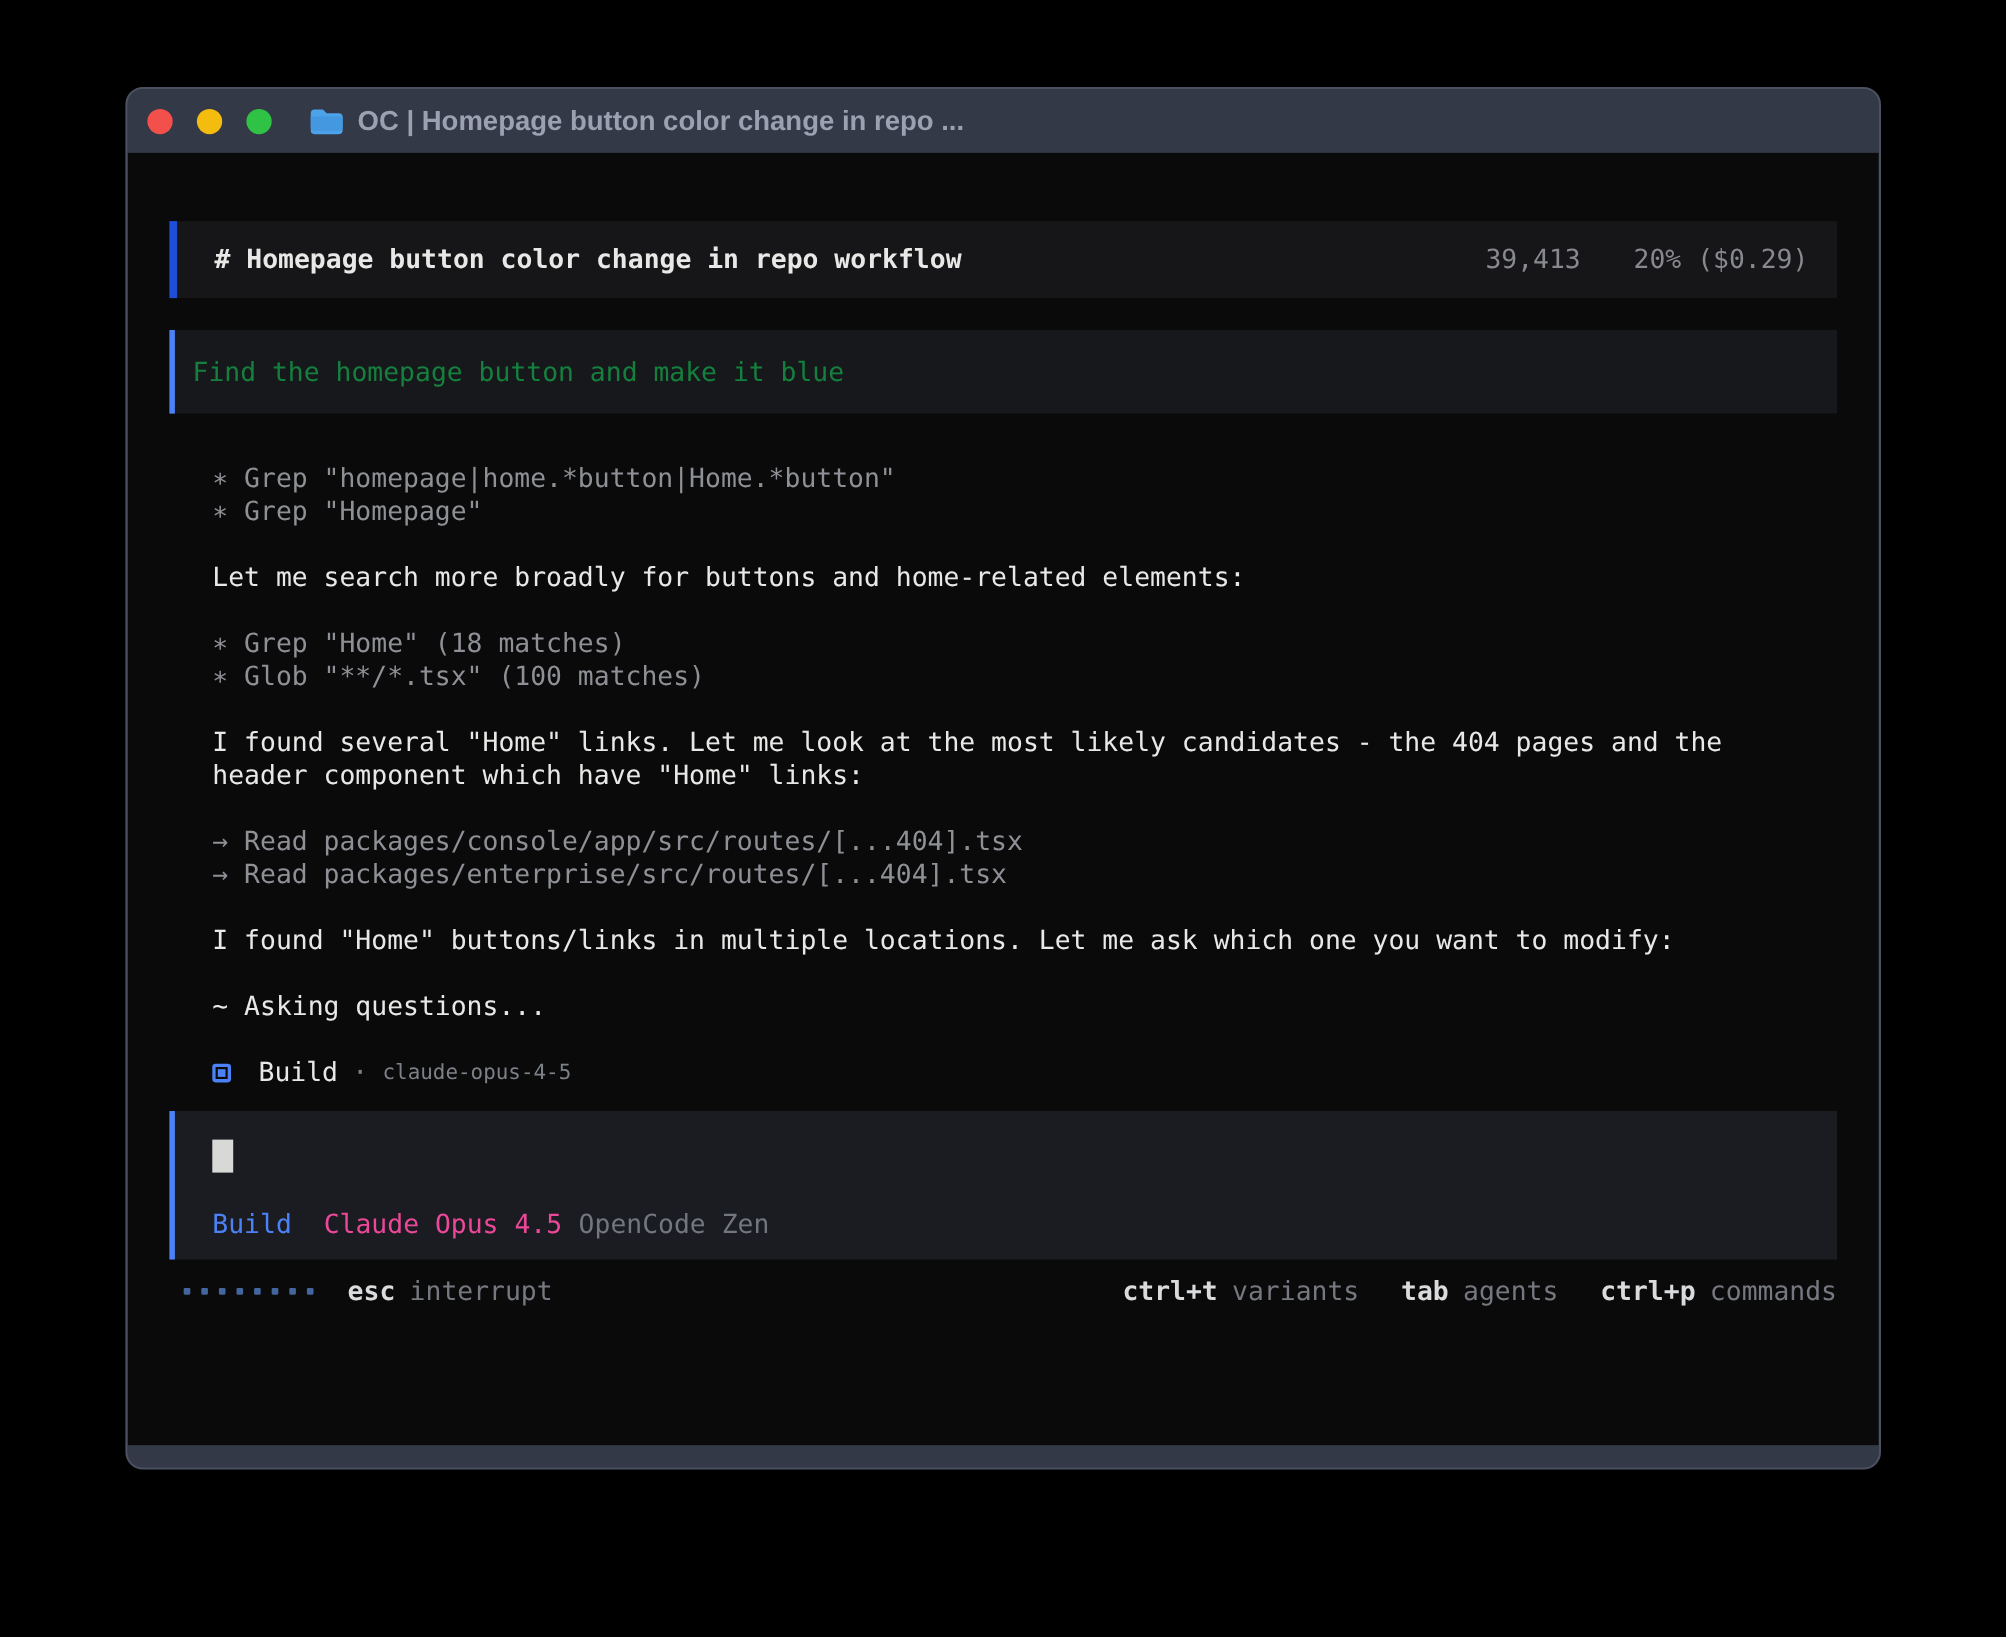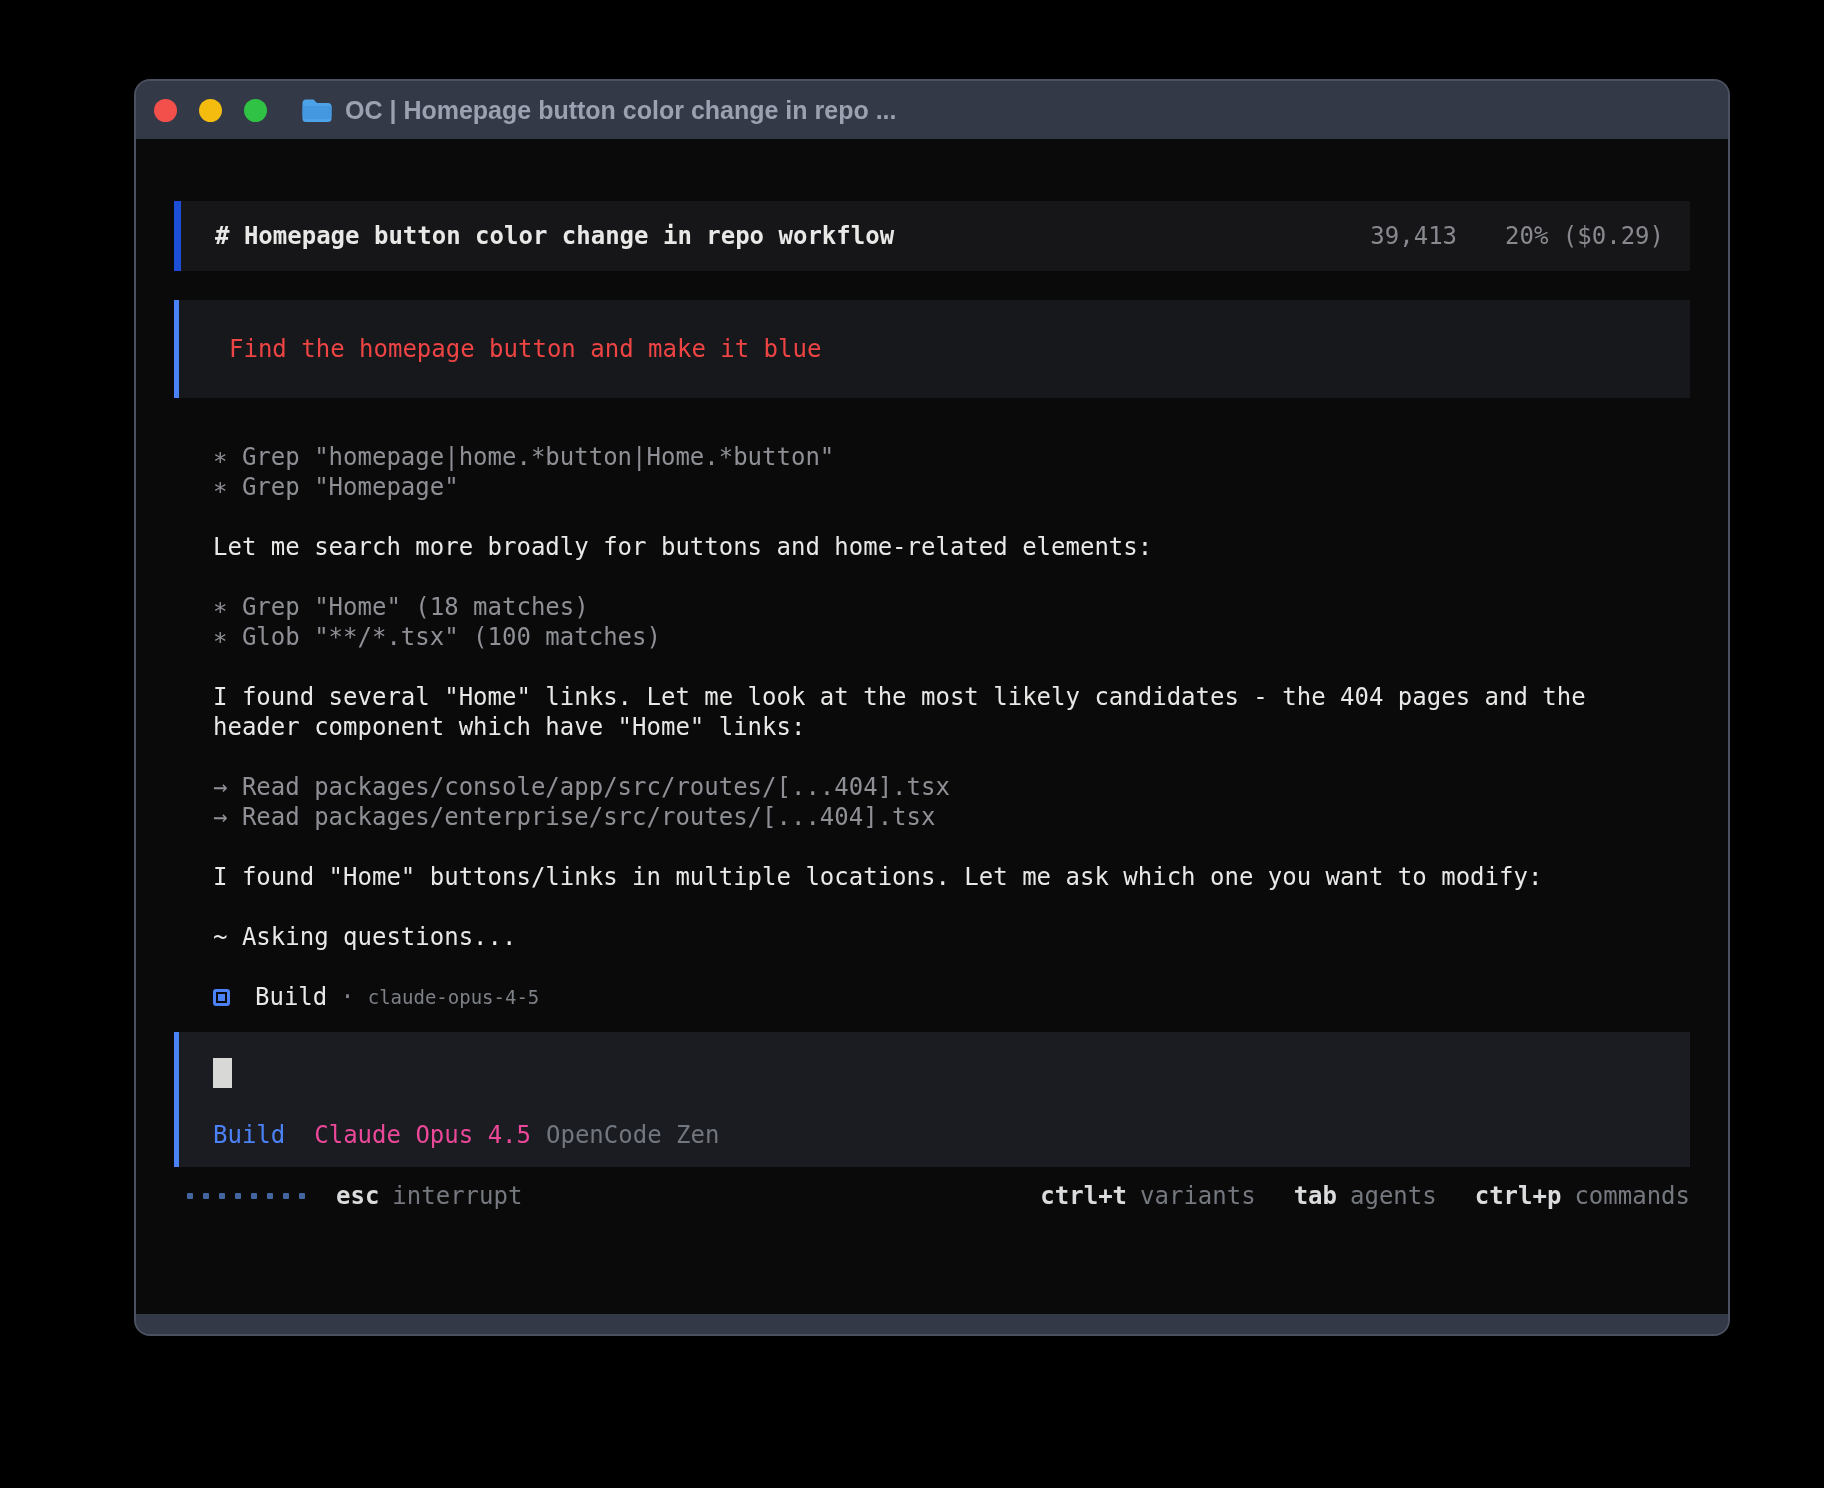--- a/index.html
+++ b/index.html
@@ -13,21 +13,20 @@
   }
 
   .window {
     position:absolute; left:114px; top:79px;
     width:1596px; height:1257px;
     background:#343947;
     border:2px solid #4b5161;
     border-radius:16px;
     display:flex; flex-direction:column;
     overflow:hidden;
-    margin-left:20px;
   }
 
   .titlebar {
     height:58px; flex:0 0 58px;
     background:#343947;
     display:flex; align-items:center;
     padding:0 18px;
   }
   .lights { display:flex; gap:22px; align-items:center; }
   .light { width:23px; height:23px; border-radius:50%; }
@@ -58,27 +57,27 @@
     background:#161618;
     border-left:7px solid #1d4ed8;
     display:flex; align-items:center; justify-content:space-between;
     padding:0 26px 0 34px;
     margin-bottom:29px;
   }
   .header-title { font-weight:bold; color:#e8e9e7; font-size:24px; white-space:nowrap; }
   .header-stats { color:#87898e; font-size:24px; display:flex; gap:48px; white-space:nowrap; }
 
   .user-block {
-    height:98px;
+    height:76px;
     background:#17181c;
     border-left:5px solid #4c82f7;
     display:flex; align-items:center;
-    padding:0 50px;
+    padding:0 16px;
     margin-bottom:44px;
-    color:#ef4444; font-size:24px;
+    color:#15803d; font-size:24px;
   }
 
   .conversation { padding-left:39px; }
   .para { margin-bottom:30px; }
   .text-line { color:#e8e9e7; white-space:pre; }
   .tool-line { color:#8e9095; white-space:pre; }
 
   .agent-line { display:flex; align-items:center; height:30px; }
   .agent-icon {
     width:17px; height:17px;

